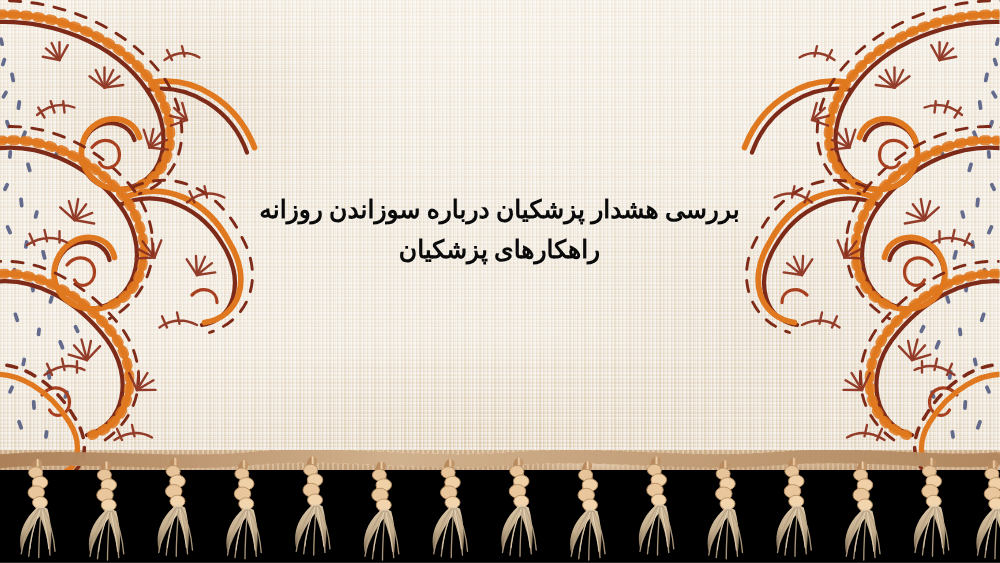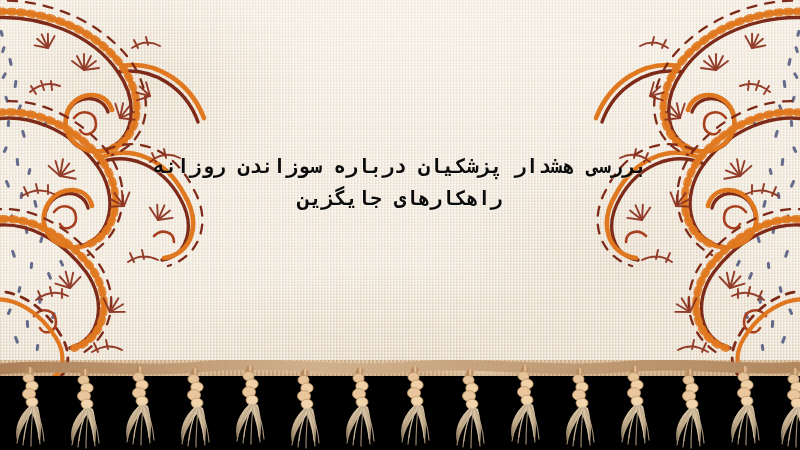--- a/index.html
+++ b/index.html
@@ -4,21 +4,21 @@
 <title>Pateh Textile Banner</title>
 <style>
   html,body{margin:0;padding:0;background:#000;}
   *{box-sizing:border-box;}
 
   #stage{
     position:relative;
     width:800px;height:450px;
     overflow:hidden;
     background:#000;
-    font-family:Liberation Mono, monospace;
+    font-family:Liberation Serif, serif;
   }
 
   
   #fabric{
     position:absolute;left:0;top:0;width:800px;height:376px;
     background-color:#e9dfd0;
     overflow:hidden;
   }
   
   #weave{
@@ -422,21 +422,21 @@
           <path d="M-10,300 C14,296 40,312 56,338 C66,354 64,372 52,378"></path>
         </g>
         <g fill="none" stroke="#7d2a18" stroke-width="2.8" stroke-linecap="round" stroke-dasharray="8 8">
           <path d="M-10,292 C16,288 44,306 60,334 C72,352 70,372 56,380"></path>
         </g>
       </svg>
     </div>
 
     <div id="title-block">
       <span class="tline">بررسی هشدار پزشکیان درباره سوزاندن روزانه</span>
-      <span class="tline">راهکارهای جایگزین</span>
+      <span class="tline">راهکارهای پزشکیان</span>
     </div>
   </div>
 
   <div id="fringe">
     <svg viewBox="0 0 800 90" xmlns="http://www.w3.org/2000/svg">
       <defs>
         <linearGradient id="cordg" x1="0" y1="0" x2="1" y2="0">
           <stop offset="0" stop-color="#b98a5e"></stop>
           <stop offset="0.4" stop-color="#f0d3ae"></stop>
           <stop offset="1" stop-color="#c09468"></stop>

